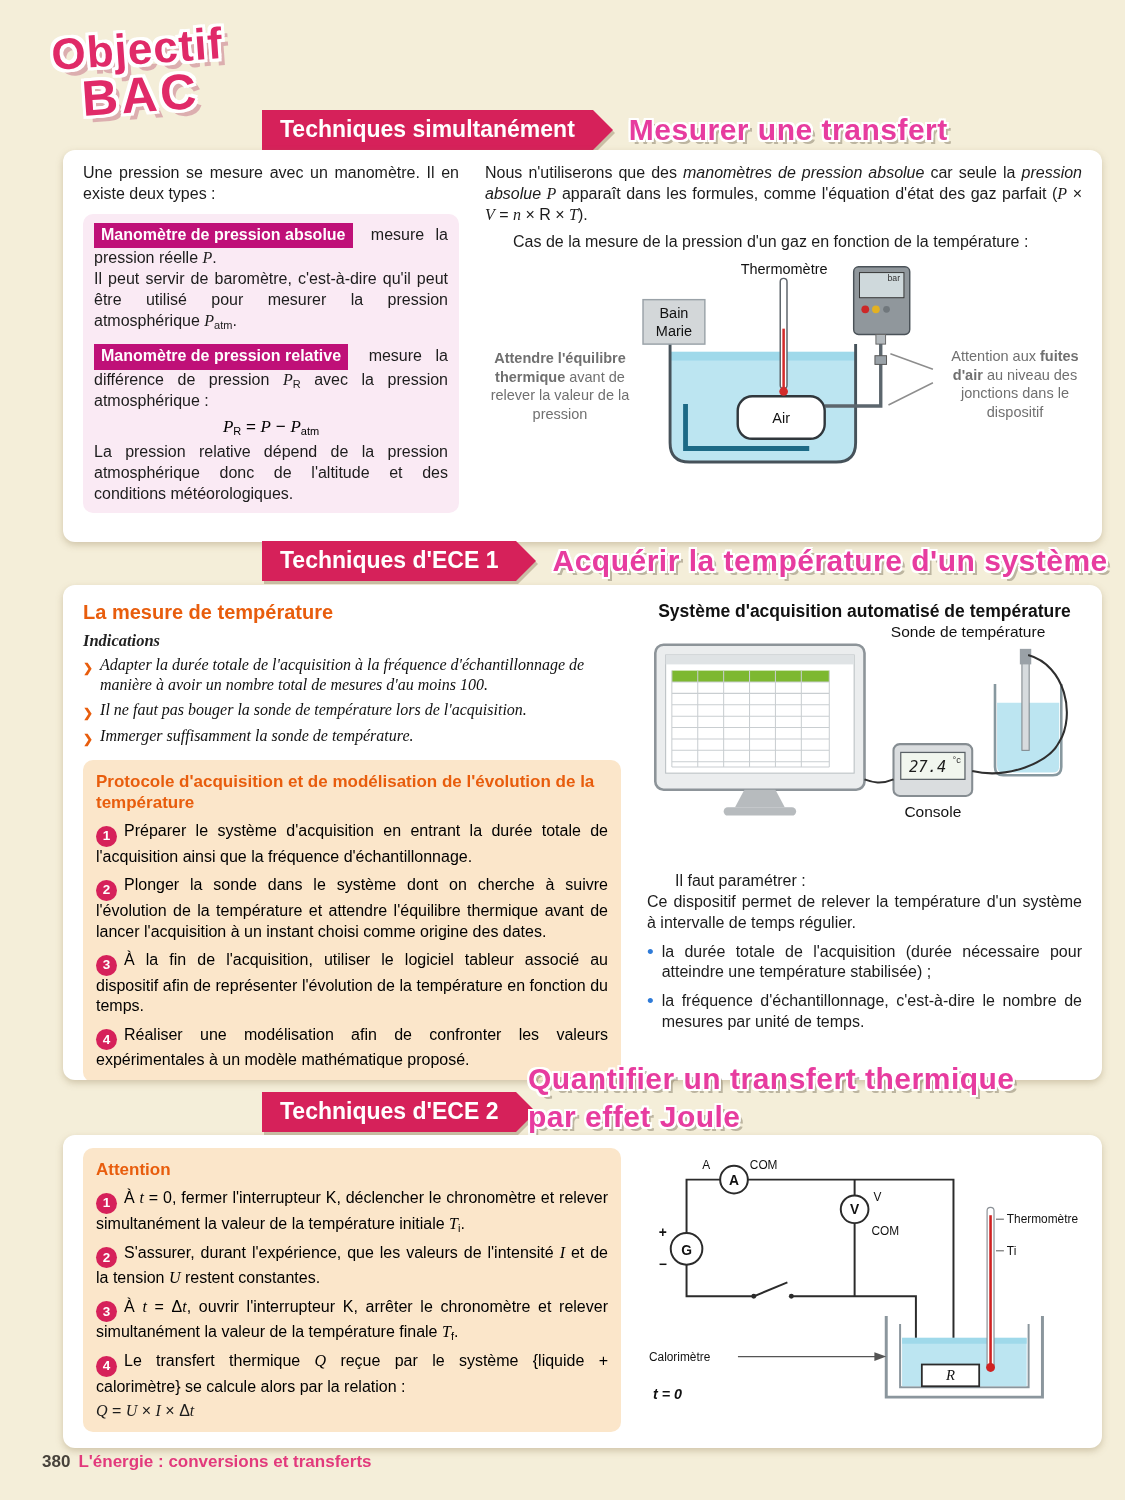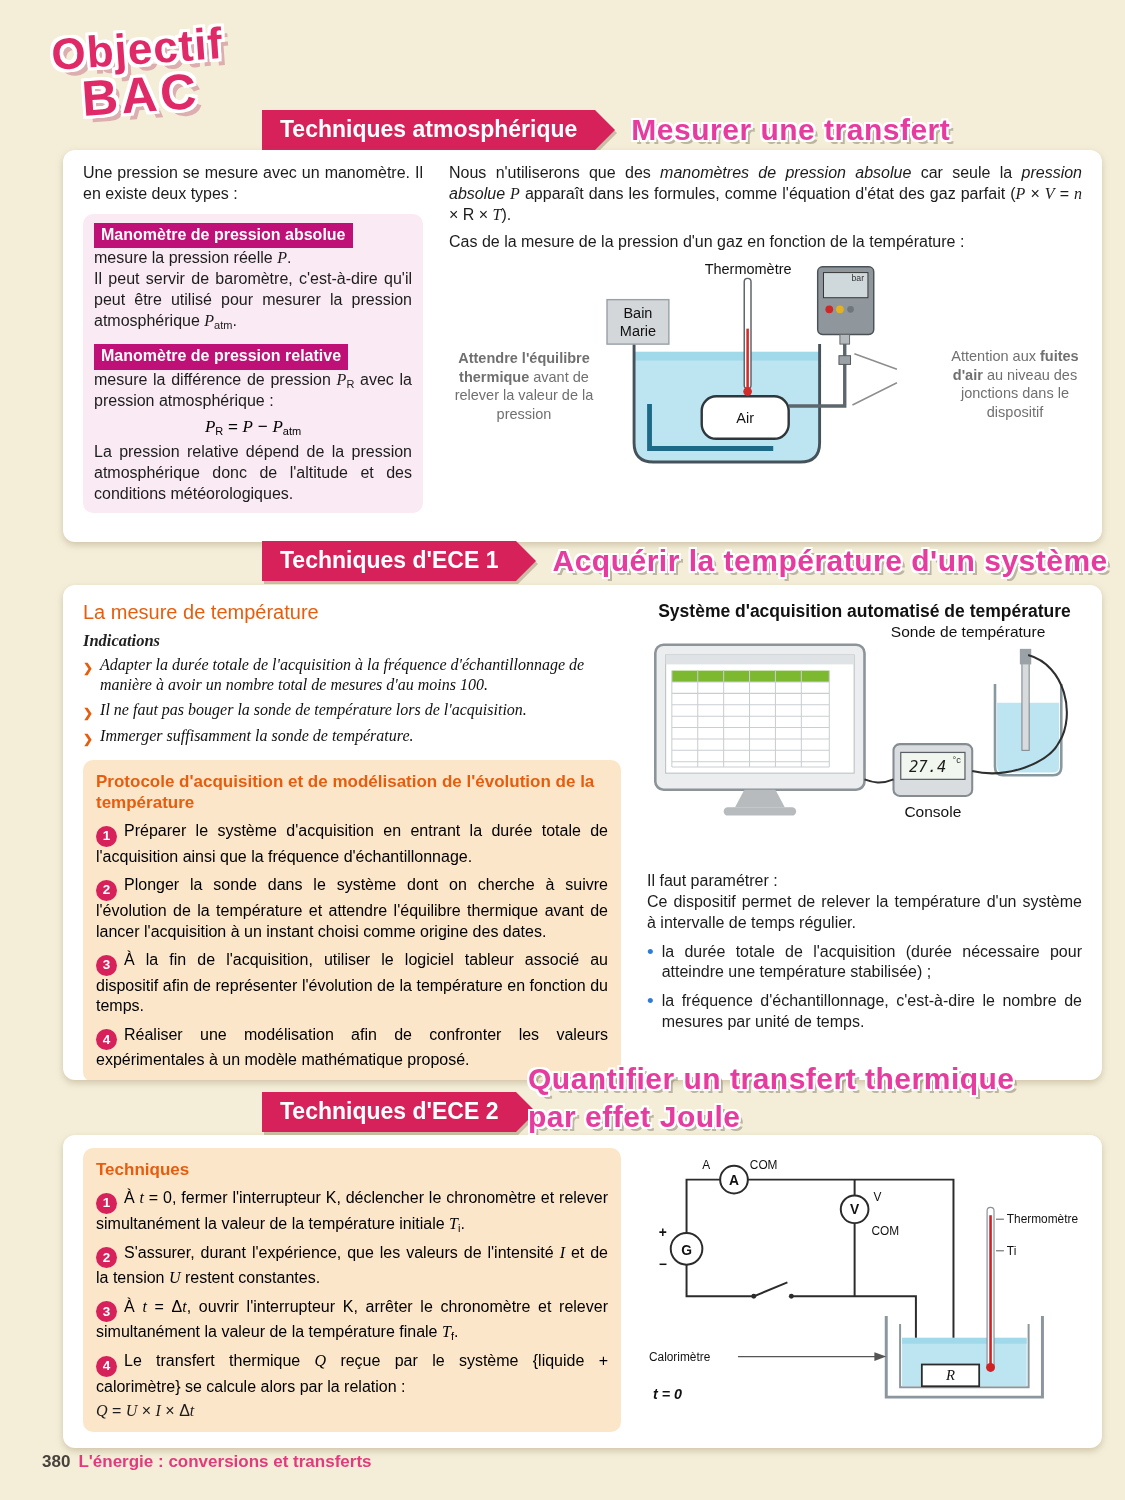--- a/index.html
+++ b/index.html
@@ -22,48 +22,48 @@
   #sec2h{left:262px;top:541px;}
   #sec3b{position:absolute;left:262px;top:1092px;}
   #sec3t{position:absolute;left:528px;top:1060px;line-height:1.25;}
 
   
   .card{position:absolute;background:#fff;border-radius:12px;box-shadow:0 3px 7px rgba(140,120,80,.35);display:flex;overflow:hidden;}
   #card1{left:63px;top:150px;width:999px;height:366px;padding:13px 20px;gap:26px;}
   #card2{left:63px;top:585px;width:999px;height:467px;padding:14px 20px;gap:26px;}
   #card3{left:63px;top:1135px;width:999px;height:287px;padding:13px 20px;gap:26px;}
 
-  .c1-left{width:340px;flex:none;}
+  .c1-left{width:376px;flex:none;}
   .c1-right{flex:1;}
   .c2-left{width:538px;flex:none;}
   .c2-right{flex:1;}
   .c3-left{width:538px;flex:none;}
   .c3-right{flex:1;}
 
   .para{font-size:16px;line-height:1.3;color:#1c1c1c;text-align:justify;margin:0;}
   .mb8{margin-bottom:9px;}
-  .mt6{margin-top:7px;}
+  .mt6{margin-top:7px;margin-left:28px;}
   .mt10{margin-top:12px;}
 
   .i{font-family:"Liberation Serif",serif;font-style:italic;}
   .em{font-style:italic;}
   .sub{font-size:11px;vertical-align:-3px;font-style:normal;font-family:"Liberation Sans",sans-serif;}
   .b{font-weight:bold;}
 
   .pinkbox{background:#faeaf4;border-radius:10px;padding:9px 11px;margin-top:2px;}
   .chip{display:inline-block;background:#bf1078;color:#fff;font-weight:bold;font-size:16px;padding:2px 7px 3px;margin-right:7px;}
   .formula{font-size:17px;text-align:center;margin:5px 0;}
 
   .diagram1{position:relative;height:234px;margin-top:8px;}
   .d1svg{position:absolute;left:152px;top:0;width:300px;height:230px;}
   .note{position:absolute;font-size:14.5px;line-height:1.28;color:#707070;text-align:center;}
   .noteL{left:0;top:88px;width:150px;}
   .noteR{right:0;top:86px;width:134px;}
 
-  .oh{color:#e85d0d;font-weight:normal;font-size:20px;margin:2px 0 7px;}
+  .oh{color:#e85d0d;font-weight:bold;font-size:20px;margin:2px 0 7px;}
   .indic{font-family:"Liberation Serif",serif;font-style:italic;font-weight:bold;font-size:16.5px;color:#222;margin-bottom:3px;}
   .ind{display:flex;gap:7px;margin:4px 0;font-family:"Liberation Serif",serif;font-style:italic;font-size:16px;line-height:1.28;color:#111;}
   .chev{flex:none;padding-top:2px;}
   .chev::before{content:"❯";color:#e85d0d;font-style:normal;font-weight:bold;font-size:12px;}
 
   .peach{background:#fbe6ca;border-radius:10px;padding:11px 13px;margin-top:11px;}
   .peach-h{color:#e85d0d;font-weight:bold;font-size:17px;line-height:1.25;margin:0 0 4px;}
   .step{font-size:16px;line-height:1.3;text-align:justify;margin:8px 0 0;}
   .stepnum{display:inline-flex;align-items:center;justify-content:center;width:21px;height:21px;border-radius:50%;background:#d6215a;color:#fff;font-weight:bold;font-size:13.5px;margin-right:7px;vertical-align:-4px;}
 
@@ -93,21 +93,21 @@
 <body>
 
 <div id="page">
 
   <div id="logo">
     <div class="l1">Objectif</div>
     <div class="l2">BAC</div>
   </div>
 
   <div class="sec-header" id="sec1h">
-    <div class="banner">Techniques atmosphérique</div>
+    <div class="banner">Techniques simultanément</div>
     <div class="fun-title">Mesurer une transfert</div>
   </div>
 
   <div class="card" id="card1">
     <div class="c1-left">
       <p class="para mb8">Une pression se mesure avec un manomètre. Il en existe deux types :</p>
       <div class="pinkbox">
         <p class="para"><span class="chip">Manomètre de pression absolue</span><span><span> mesure la pression réelle </span><span class="i">P</span><span>.</span></span></p>
         <p class="para"><span>Il peut servir de baromètre, c'est-à-dire qu'il peut être utilisé pour mesurer la pression atmosphérique </span><span class="i">P</span><span class="sub">atm</span><span>.</span></p>
         <p class="para mt10"><span class="chip">Manomètre de pression relative</span><span><span> mesure la différence de pression </span><span class="i">P</span><span class="sub">R</span><span> avec la pression atmosphérique :</span></span></p>
@@ -242,21 +242,21 @@
 
   <div class="banner" id="sec3b">Techniques d'ECE 2</div>
   <div id="sec3t">
     <div class="fun-title">Quantifier un transfert thermique</div>
     <div class="fun-title">par effet Joule</div>
   </div>
 
   <div class="card" id="card3">
     <div class="c3-left">
       <div class="peach" style="margin-top:0;">
-        <p class="peach-h">Techniques</p>
+        <p class="peach-h">Attention</p>
         <p class="step"><span class="stepnum">1</span><span><span>À </span><span class="i">t</span><span> = 0, fermer l'interrupteur K, déclencher le chronomètre et relever simultanément la valeur de la température initiale </span><span class="i">T</span><span class="sub">i</span><span>.</span></span></p>
         <p class="step"><span class="stepnum">2</span><span><span>S'assurer, durant l'expérience, que les valeurs de l'intensité </span><span class="i">I</span><span> et de la tension </span><span class="i">U</span><span> restent constantes.</span></span></p>
         <p class="step"><span class="stepnum">3</span><span><span>À </span><span class="i">t</span><span> = Δ</span><span class="i">t</span><span>, ouvrir l'interrupteur K, arrêter le chronomètre et relever simultanément la valeur de la température finale </span><span class="i">T</span><span class="sub">f</span><span>.</span></span></p>
         <p class="step"><span class="stepnum">4</span><span><span>Le transfert thermique </span><span class="i">Q</span><span> reçue par le système {liquide + calorimètre} se calcule alors par la relation :</span></span></p>
         <p class="para" style="margin-top:3px;"><span class="i">Q</span><span> = </span><span class="i">U</span><span> × </span><span class="i">I</span><span> × Δ</span><span class="i">t</span></p>
       </div>
     </div>
     <div class="c3-right">
       <svg viewBox="0 0 440 258" style="width:100%;height:auto;display:block">
         <g>

